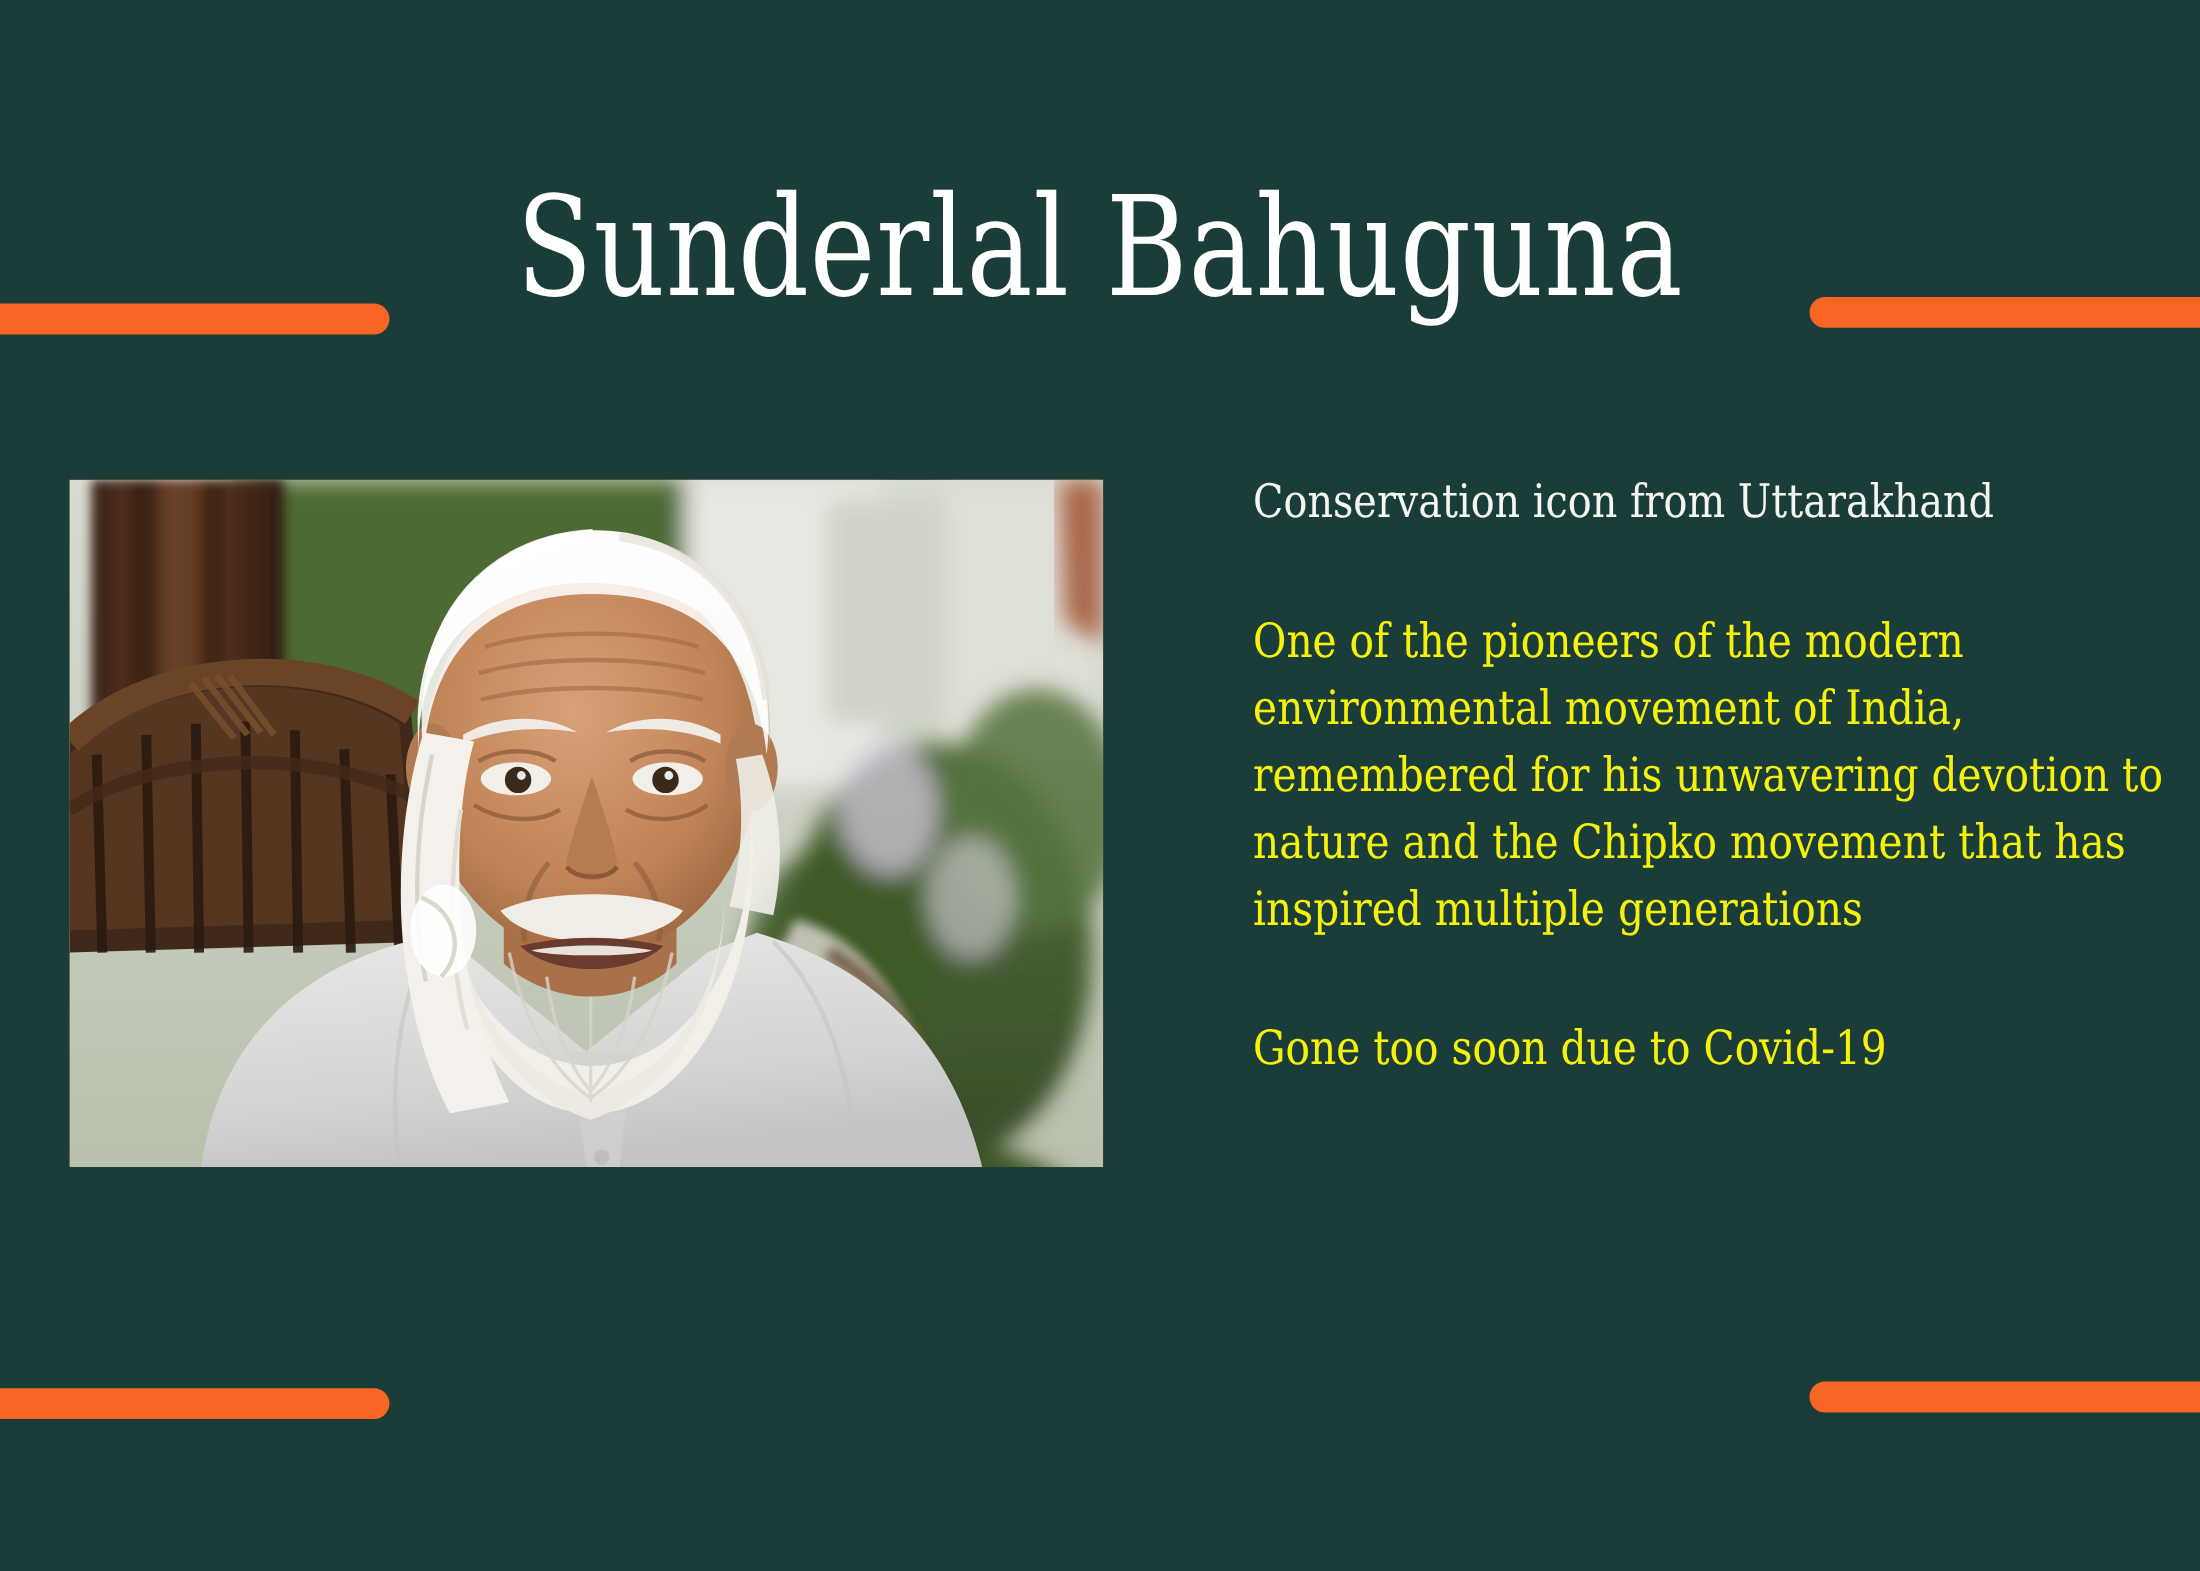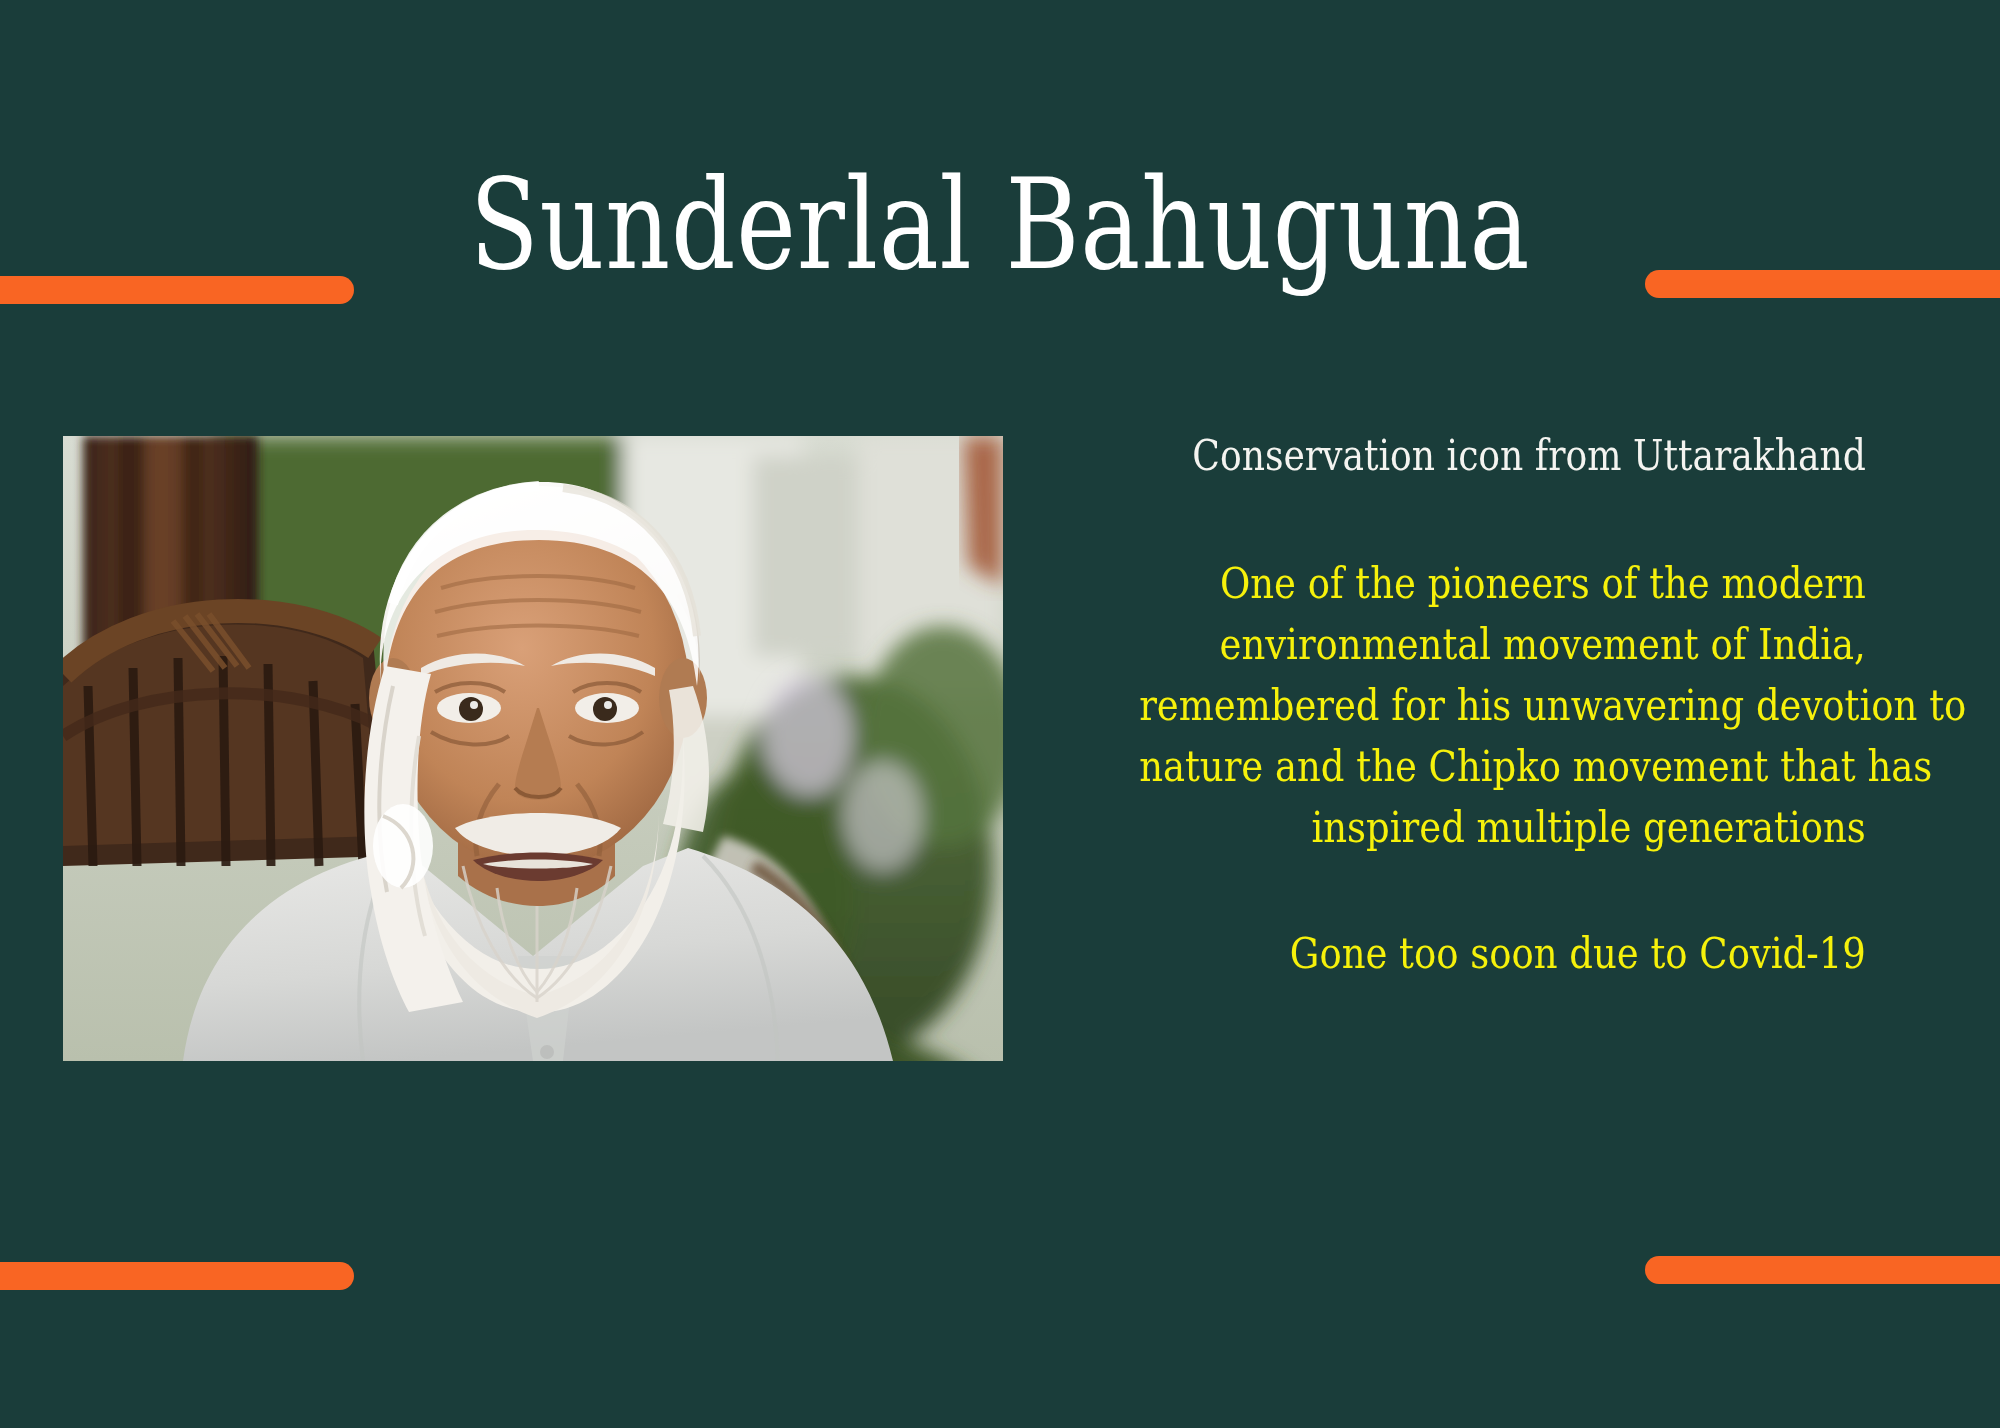--- a/index.html
+++ b/index.html
@@ -58,21 +58,21 @@
     background: #5c4336;
   }
   .photo svg { display: block; width: 100%; height: 100%; }
 
   
   .textcol {
     position: absolute;
     left: 1080px;
     top: 430px;
     width: 845px;
-    text-align: right;
+    text-align: left;
   }
   .subtitle {
     color: #f4f4f0;
     font-family: "DejaVu Serif", "Liberation Serif", serif;
     font-size: 42px;
     line-height: 1.25;
     transform: scaleX(0.86);
     transform-origin: 50% 50%;
     white-space: nowrap;
   }

